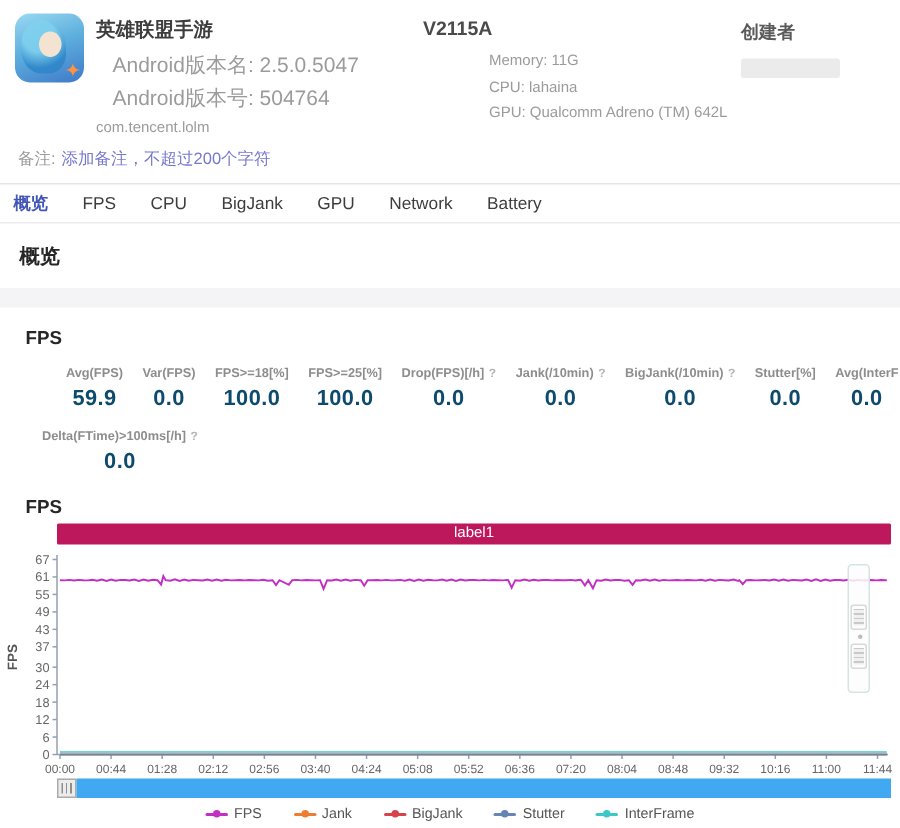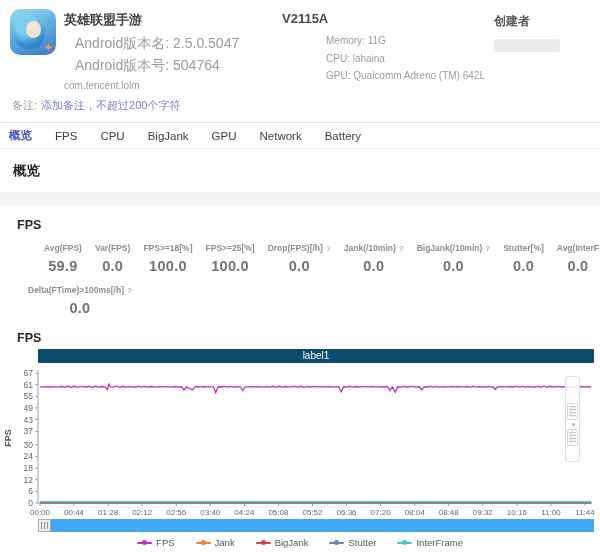--- a/index.html
+++ b/index.html
@@ -39,24 +39,24 @@
   .tab.active{color:#4356b8;font-weight:bold;}
   
   .overview-title{font-size:13.5px;font-weight:bold;color:#262626;padding:13px 0 12px 13px;}
   .band{height:13px;background:#f4f4f6;}
   .sec-title{font-size:12.5px;font-weight:bold;color:#262626;padding:13px 0 4px 17px;}
   
   .stats-row{display:flex;align-items:flex-start;padding-left:44px;white-space:nowrap;overflow:hidden;}
   .stat-col{flex:0 0 auto;text-align:center;margin-right:13px;}
   .stat-label{font-size:8.5px;color:#8d8d8d;margin:7px 0 5px;font-weight:bold;}
   .stat-label .help{color:#b3b3b3;font-size:8px;margin-left:3px;cursor:pointer;}
-  .stat-value{font-size:14.5px;font-weight:bold;color:#737373;letter-spacing:.3px;}
+  .stat-value{font-size:14.5px;font-weight:bold;color:#0c4a6e;letter-spacing:.3px;}
   .stats-row.row2{padding-left:28px;margin-top:4px;margin-bottom:2px;}
   
-  .label-bar{margin-left:38px;width:556px;height:14px;background:#0c4a6e;border-radius:1px;
+  .label-bar{margin-left:38px;width:556px;height:14px;background:#be185d;border-radius:1px;
     color:#fff;font-size:10px;line-height:14px;text-align:center;}
   .chart-wrap{position:relative;margin-top:5px;}
   #chart-svg{display:block;}
   .y-zoom{position:absolute;left:565px;top:8px;width:15px;height:86px;box-sizing:border-box;
     border:1px solid #d4e3e4;border-radius:3px;background:rgba(253,253,253,.85);cursor:ns-resize;}
   .yz-handle{position:absolute;left:1px;width:11px;height:17px;background:#f0f0f0;border:1px solid #d9d9d9;border-radius:2px;
     background-image:repeating-linear-gradient(0deg,#c9c9c9 0 1px,transparent 1px 3px);background-clip:content-box;padding:2px 1px;box-sizing:border-box;}
   .yz-handle.h1{top:26px;}
   .yz-handle.h2{top:52px;}
   .yz-dot{position:absolute;left:6px;top:46px;width:3px;height:3px;border-radius:50%;background:#bdbdbd;}

